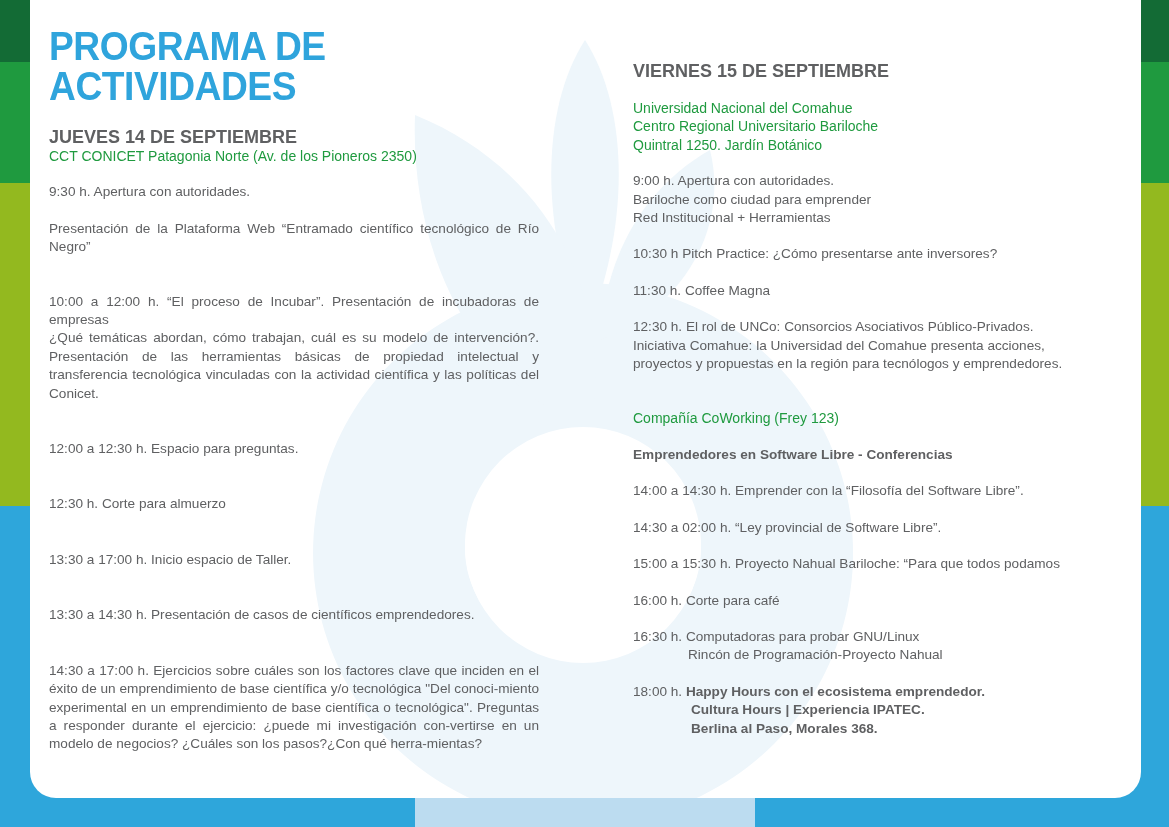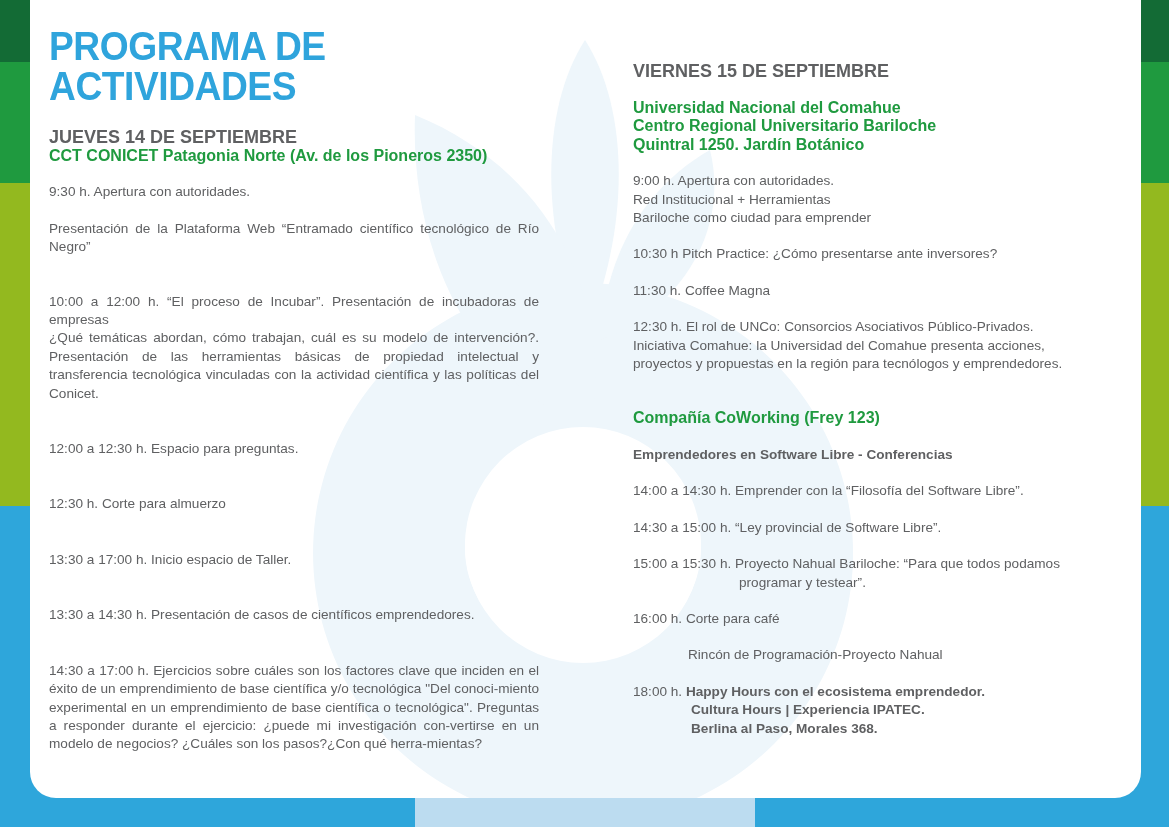--- a/index.html
+++ b/index.html
@@ -23,21 +23,21 @@
 
   .col { position:absolute; color:#5f6062; font-size:13.6px; line-height:18.4px; }
   .col-left { left:19px; top:26px; width:490px; }
   .col-right { left:603px; top:62px; width:470px; }
 
   .title {
     color:#2fa4dc; font-weight:bold; font-size:40px; line-height:40px;
     letter-spacing:-0.5px; margin:0; transform:scaleX(0.93); transform-origin:left;
   }
   .day { font-weight:bold; color:#5f6062; font-size:18px; line-height:19px; }
-  .venue { font-weight:bold; color:#1f9a3f; font-size:16px; line-height:18.4px; }
+  .venue { font-weight:normal; color:#1f9a3f; font-size:14px; line-height:18.4px; }
   .sub { font-weight:bold; color:#5f6062; }
   .time { font-weight:normal; color:#5f6062; }
   .p { margin:0; }
   .just { text-align:justify; }
   .ind { display:block; }
 </style>
 </head>
 <body>
 
 <div class="band band-1"></div>
@@ -91,45 +91,45 @@
 
   <div class="col col-right">
     <div class="day">VIERNES 15 DE SEPTIEMBRE</div>
     <div style="height:18px"></div>
     <div class="venue">Universidad Nacional del Comahue</div>
     <div class="venue">Centro Regional Universitario Bariloche</div>
     <div class="venue">Quintral 1250. Jardín Botánico</div>
 
     <div style="height:18px"></div>
     <p class="p"><span class="time">9:00 h.</span><span>  Apertura con autoridades.</span></p>
+    <p class="p">Bariloche como ciudad para emprender</p>
     <p class="p">Red Institucional + Herramientas</p>
-    <p class="p">Bariloche como ciudad para emprender</p>
     <div style="height:18px"></div>
     <p class="p"><span class="time">10:30 h</span><span> Pitch Practice: ¿Cómo presentarse ante inversores?</span></p>
     <div style="height:18px"></div>
     <p class="p"><span class="time">11:30 h.</span><span> Coffee Magna</span></p>
     <div style="height:18px"></div>
     <p class="p"><span class="time">12:30 h.</span><span>  El rol de UNCo: Consorcios Asociativos Público-Privados.</span></p>
     <p class="p">Iniciativa Comahue: la Universidad del Comahue presenta acciones,</p>
     <p class="p">proyectos y propuestas en la región para tecnólogos y emprendedores.</p>
 
     <div style="height:36px"></div>
     <div class="venue">Compañía CoWorking (Frey 123)</div>
     <div style="height:18px"></div>
     <div class="sub">Emprendedores en Software Libre - Conferencias</div>
 
     <div style="height:18px"></div>
     <p class="p"><span class="time">14:00 a 14:30 h.</span><span> Emprender con la “Filosofía del Software Libre”.</span></p>
     <div style="height:18px"></div>
-    <p class="p"><span class="time">14:30 a 15:00 h</span><span>. “Ley provincial de Software Libre”.</span></p>
+    <p class="p"><span class="time">14:30 a 02:00 h</span><span>. “Ley provincial de Software Libre”.</span></p>
     <div style="height:18px"></div>
     <p class="p"><span class="time">15:00 a 15:30 h.</span><span> Proyecto Nahual Bariloche: “Para que todos podamos</span></p>
-    <p class="p" style="padding-left:106px">programar y testear”.</p>
     <div style="height:18px"></div>
     <p class="p"><span class="time">16:00 h.</span><span> Corte para café</span></p>
     <div style="height:18px"></div>
+    <p class="p"><span class="time">16:30 h.</span><span> Computadoras para probar GNU/Linux</span></p>
     <p class="p" style="padding-left:55px">Rincón de Programación-Proyecto Nahual</p>
     <div style="height:18px"></div>
     <p class="p sub"><span class="time">18:00 h.</span><span> Happy Hours con el ecosistema emprendedor.</span></p>
     <p class="p sub" style="padding-left:58px">Cultura Hours | Experiencia IPATEC.</p>
     <p class="p sub" style="padding-left:58px">Berlina al Paso, Morales 368.</p>
   </div>
 </div>
 
 </body></html>

